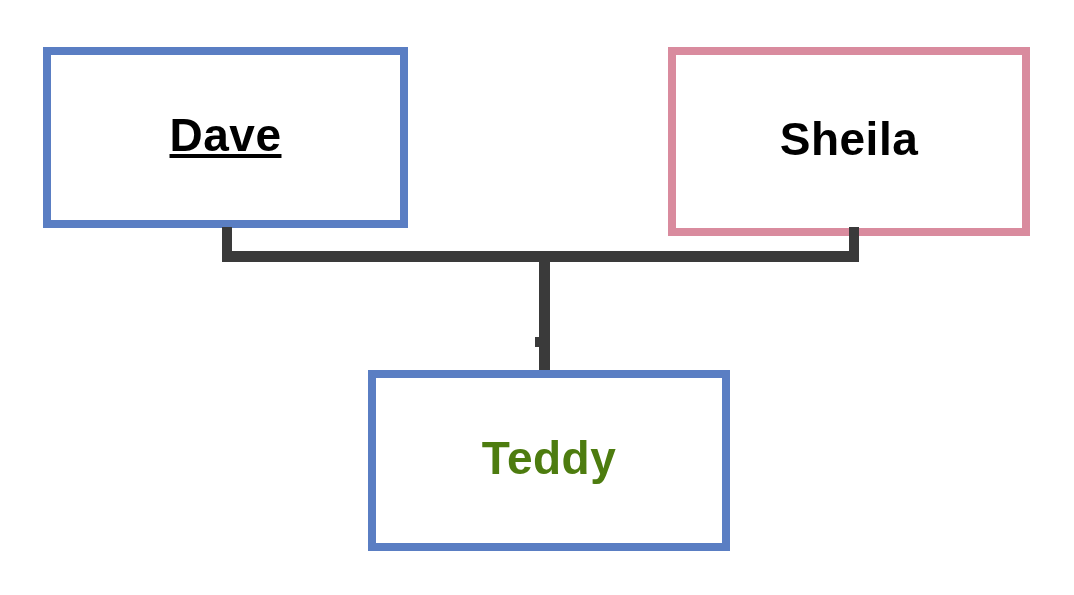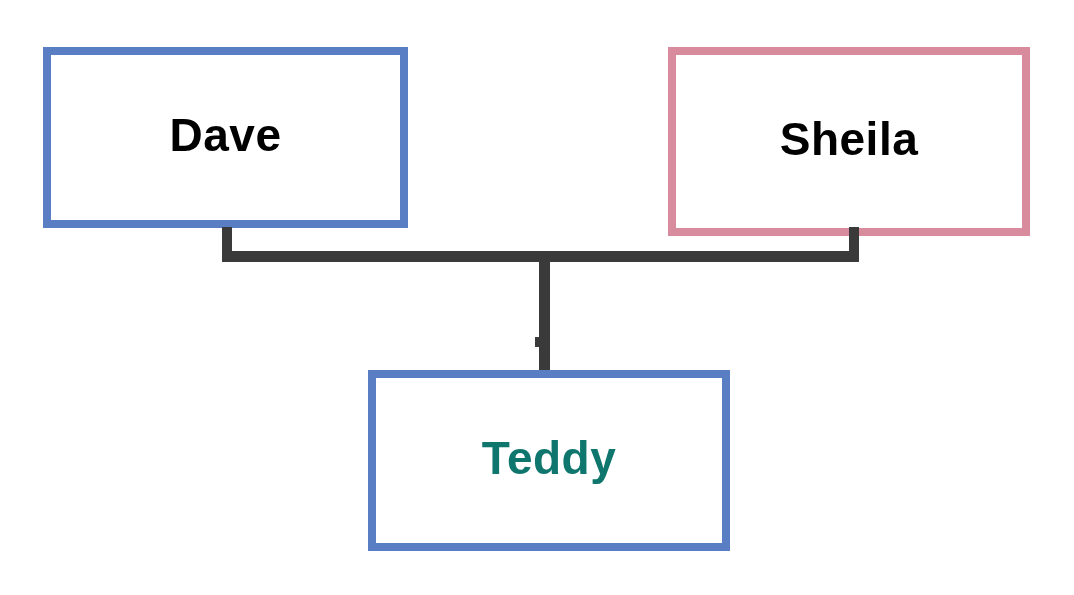--- a/index.html
+++ b/index.html
@@ -46,30 +46,30 @@
   .edge-sheila-stub { left: 849px; top: 227px; width: 10px;  height: 30px;  }
   .edge-bridge      { left: 222px; top: 251px; width: 637px; height: 11px;  }
   .edge-child-drop  { left: 539px; top: 251px; width: 11px;  height: 119px; }
   .edge-notch       { left: 535px; top: 337px; width: 6px;   height: 10px;  }
 </style>
 </head>
 <body>
 
 <div class="canvas">
 
-  <div class="node node-dave" style="border-color: rgb(90, 126, 195);">
+  <div class="node node-dave" style="border-color: rgb(90, 126, 195); text-decoration: underline;">
     <span class="node-label" style="color: rgb(0, 0, 0);">Dave</span>
   </div>
 
   <div class="node node-sheila" style="border-color: rgb(217, 139, 158);">
     <span class="node-label" style="color: rgb(0, 0, 0);">Sheila</span>
   </div>
 
   <div class="node node-teddy" style="border-color: rgb(90, 126, 195);">
-    <span class="node-label" style="color: #0f766e;">Teddy</span>
+    <span class="node-label" style="color: #4d7c0f;">Teddy</span>
   </div>
 
   <div class="edge edge-dave-stub" style="background-color: rgb(58, 58, 58);"></div>
 
   <div class="edge edge-sheila-stub" style="background-color: rgb(58, 58, 58);"></div>
 
   <div class="edge edge-bridge" style="background-color: rgb(58, 58, 58);"></div>
 
   <div class="edge edge-child-drop" style="background-color: rgb(58, 58, 58);"></div>
 

